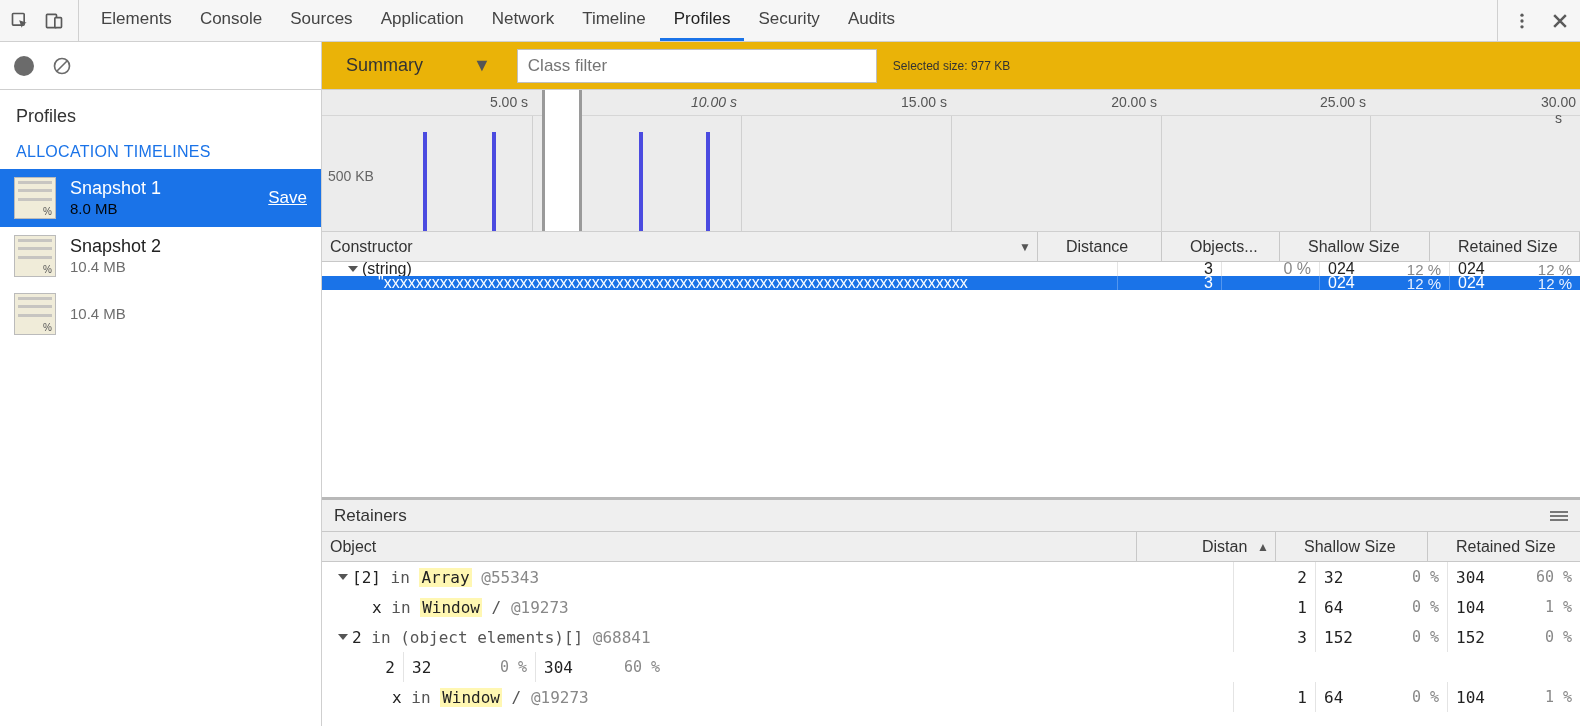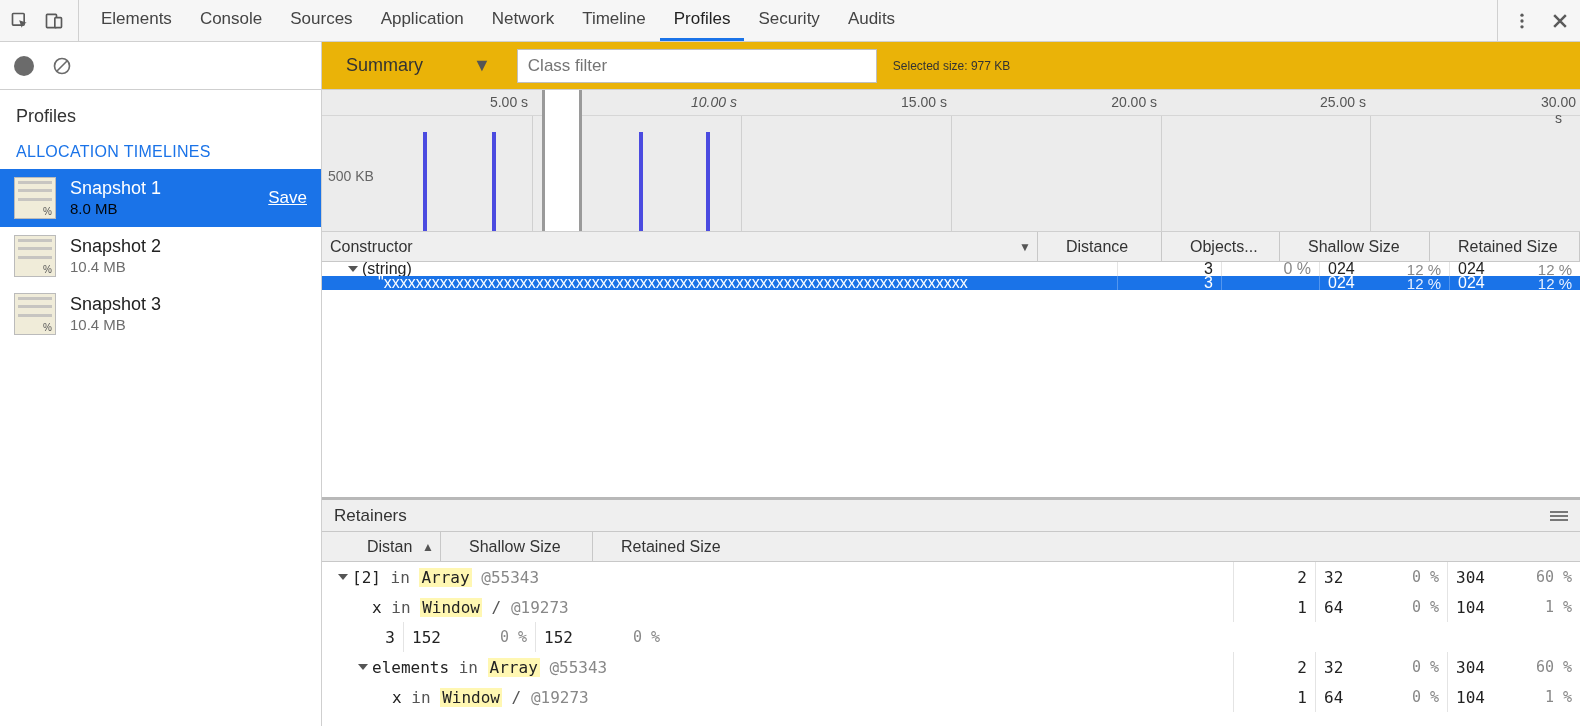--- a/index.html
+++ b/index.html
@@ -266,21 +266,20 @@
 
   </div>
         <div class="snapshot">
     <div class="thumb">
       <div class="tline"></div>
             <div class="tline"></div>
             <div class="tline"></div>
             <div class="pct">%</div>
     </div>
     <div class="meta">
-      <div class="name">Snapshot 3</div>
       <div class="size">10.4 MB</div>
     </div>
 
   </div>
       </div>
   </div>
 
   <div class="content">
 
     <div class="filterbar">
@@ -377,20 +376,23 @@
     <div class="retainers">
       <div class="retainers-title">
         <span>Retainers</span>
         <span class="hamburger">
             <span></span>
             <span></span>
             <span></span>
           </span>
       </div>
       <div class="grid-header">
+        <div class="col col-constructor">
+            <span>Object</span>
+          </div>
         <div class="col col-dist2">
           <span>Distan</span>
           <span class="sort-ind">▲</span>
         </div>
         <div class="col col-shallow2">
             <span>Shallow Size</span>
           </div>
         <div class="col col-retained2">
             <span>Retained Size</span>
           </div>
@@ -422,36 +424,36 @@
     <div class="rcell sh">
               <span>64</span>
               <span class="pct">0 %</span>
             </div>
     <div class="rcell rt">
               <span>104</span>
               <span class="pct">1 %</span>
             </div>
   </div>
           <div class="ret-row">
+    <div class="rcell obj">
+      <span class="indent" style="display:inline-block;width:10px"></span>
+      <span class="disclosure"></span>
+      <span class="mono"><span class="tok-idx">2</span><span class="tok-key"> in (object elements)[] </span><span class="tok-id">@68841</span></span>
+    </div>
     <div class="rcell dist">3</div>
     <div class="rcell sh">
               <span>152</span>
               <span class="pct">0 %</span>
             </div>
     <div class="rcell rt">
               <span>152</span>
               <span class="pct">0 %</span>
             </div>
   </div>
           <div class="ret-row">
-    <div class="rcell obj">
-      <span class="indent" style="display:inline-block;width:30px"></span>
-      <span class="disclosure"></span>
-      <span class="mono"><span class="tok-idx">elements</span><span class="tok-key"> in </span><span class="tok-type">Array</span><span class="tok-id"> @55343</span></span>
-    </div>
     <div class="rcell dist">2</div>
     <div class="rcell sh">
               <span>32</span>
               <span class="pct">0 %</span>
             </div>
     <div class="rcell rt">
               <span>304</span>
               <span class="pct">60 %</span>
             </div>
   </div>

